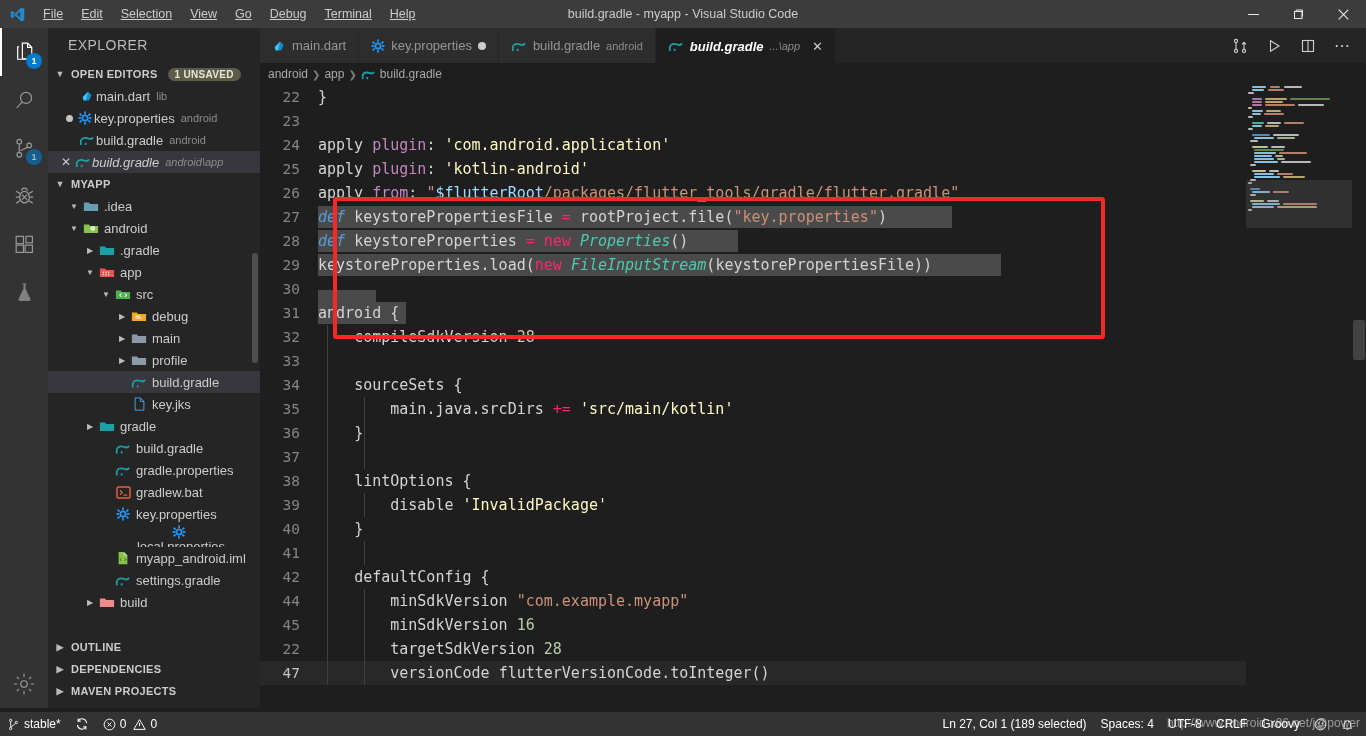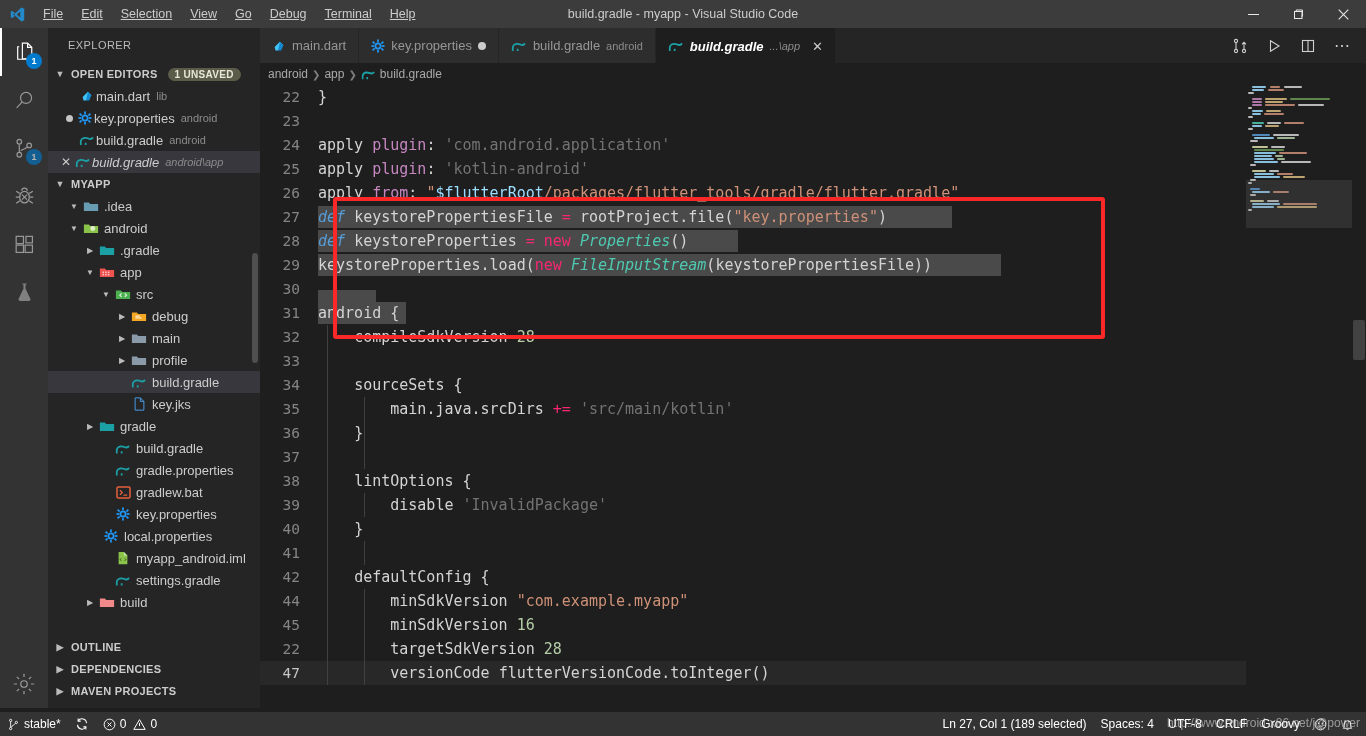--- a/index.html
+++ b/index.html
@@ -48,21 +48,21 @@
     background:#007acc; color:#fff; font-size:9px;
     display:flex; align-items:center; justify-content:center;
     padding:0 4px; font-weight:600;
   }
 
   
   .sidebar {
     position:absolute; left:48px; top:28px; width:212px; height:680px;
     background:#252526; display:flex; flex-direction:column; overflow:hidden;
   }
-  .sb-title { height:35px; line-height:35px; padding-left:20px; font-size:11px; letter-spacing:.45px; color:#bbbbbb; }
+  .sb-title { height:35px; line-height:35px; padding-left:20px; font-size:14px; letter-spacing:.45px; color:#bbbbbb; }
   .section-head {
     height:22px; display:flex; align-items:center; gap:3px;
     padding-left:4px; font-size:11px; font-weight:bold; color:#cccccc;
     letter-spacing:.3px; cursor:pointer; flex:none;
   }
   .chev { width:16px; display:inline-flex; align-items:center; justify-content:center; font-size:9px; opacity:.9; }
   .chev.down { transform:none; }
   .unsaved-pill {
     background:#5c5c4a; color:#e8e8d8; font-size:10px; font-weight:bold;
     border-radius:9px; padding:1px 7px; margin-left:7px;
@@ -115,21 +115,21 @@
     color:#858585; font-size:14.5px; font-family:"DejaVu Sans Mono", monospace;
   }
   .ln.cur .gutter { color:#c6c6c6; }
   .txt { white-space:pre; position:relative; }
   .ln.cur { background:#282828; }
 
   
   .kw  { color:#c586c0; }
   .kw2 { color:#569cd6; font-style:italic; }
   .str { color:#ce9178; }
-  .str2{ color:#737373; }
+  .str2{ color:#fef9c3; }
   .num { color:#b5cea8; }
   .typ { color:#4ec9b0; font-style:italic; }
   .cmt { color:#6a9955; }
   .var { color:#9cdcfe; }
   .pnk { color:#f92672; }
   .plain { color:#d4d4d4; }
   .sel-bg { background:#4a4a4a; }
   .indent-guide {
     position:absolute; top:0; bottom:0; width:1px; background:#404040;
   }
@@ -491,21 +491,21 @@
                 <rect x="12.3" y="7" width="3.2" height="2"></rect>
                 <rect x="2" y="2.6" width="2" height="3.2" transform="rotate(-45 3 4.2)"></rect>
                 <rect x="12" y="10.2" width="2" height="3.2" transform="rotate(-45 13 11.8)"></rect>
                 <rect x="12" y="2.6" width="2" height="3.2" transform="rotate(45 13 4.2)"></rect>
                 <rect x="2" y="10.2" width="2" height="3.2" transform="rotate(45 3 11.8)"></rect>
               </g>
             </svg>
           </span>
           <span class="lbl" style="margin-left: 4px;">key.properties</span>
         </div>
-        <div class="row" style="padding-left: 38px;">
+        <div class="row" style="padding-left: 50px; flex-direction: column;">
           <span class="chev" style="font-size: 8px;"></span>
           <span class="ic">
             <svg width="14" height="14" viewBox="0 0 16 16">
               <circle cx="8" cy="8" r="3" fill="none" stroke="#2196f3" stroke-width="2"></circle>
               <g fill="#2196f3">
                 <rect x="7" y="0.5" width="2" height="3.2"></rect>
                 <rect x="7" y="12.3" width="2" height="3.2"></rect>
                 <rect x="0.5" y="7" width="3.2" height="2"></rect>
                 <rect x="12.3" y="7" width="3.2" height="2"></rect>
                 <rect x="2" y="2.6" width="2" height="3.2" transform="rotate(-45 3 4.2)"></rect>

